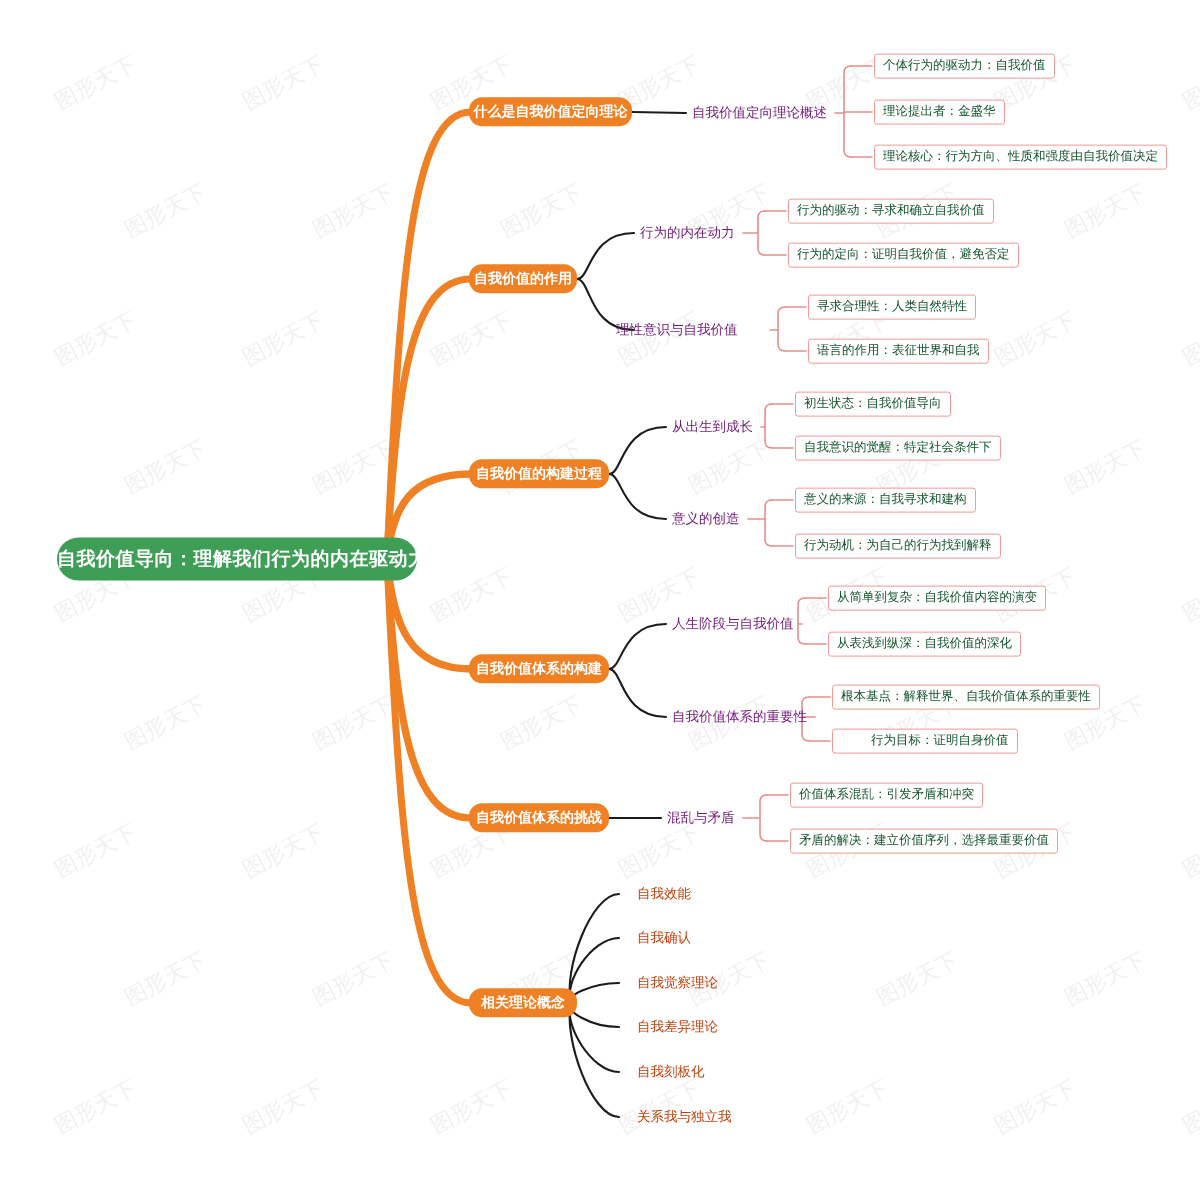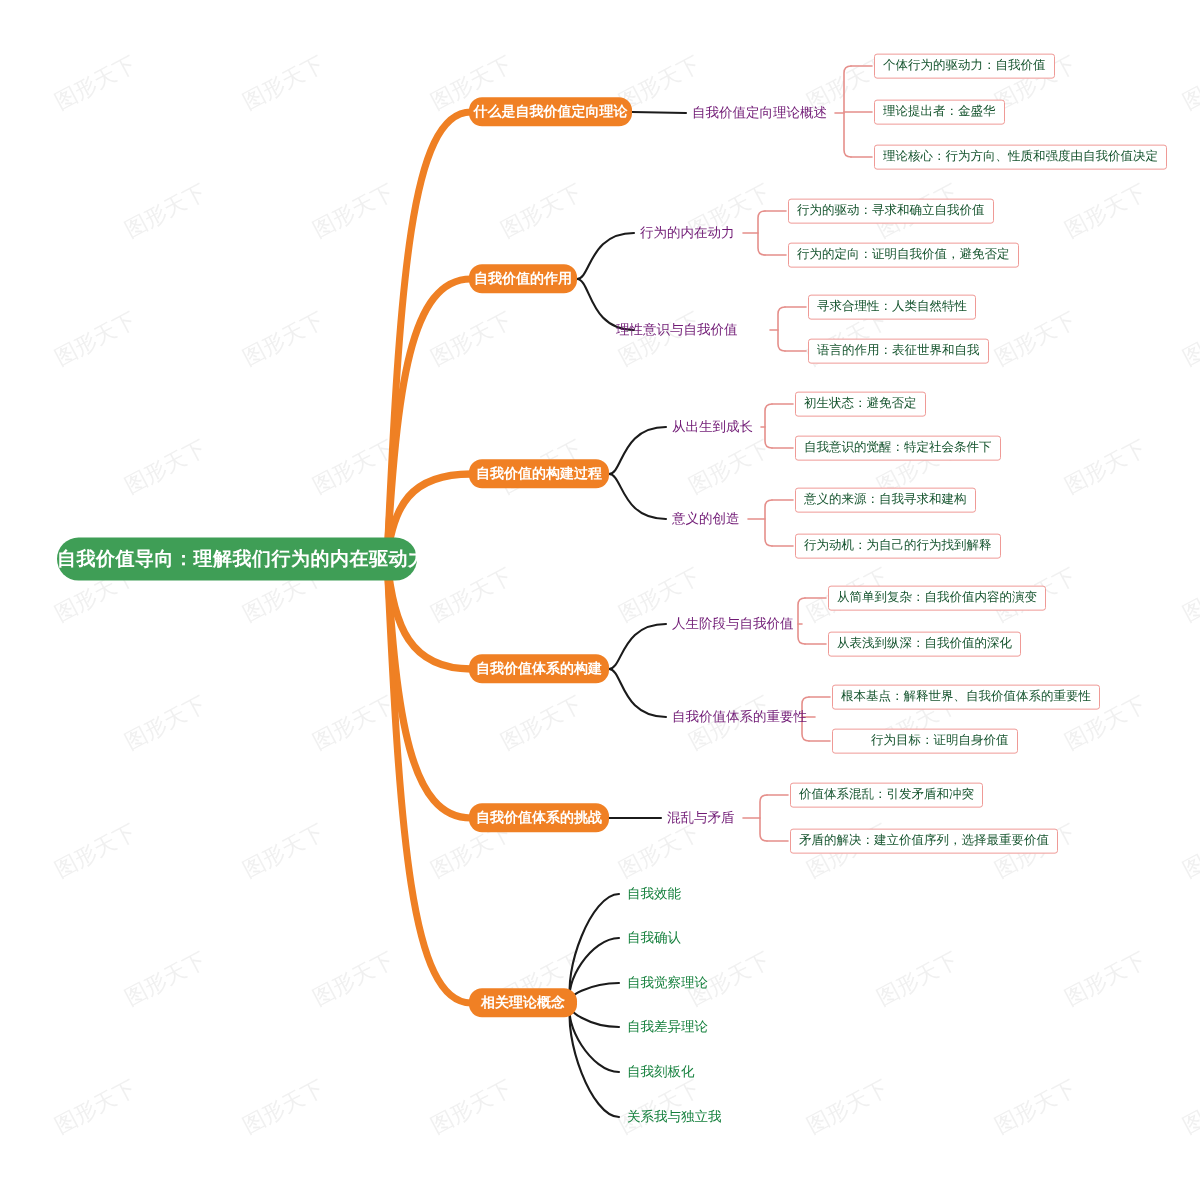--- a/index.html
+++ b/index.html
@@ -38,22 +38,22 @@
   }
   .leaf{
     color:#14532d;font-size:12.5px;
     border:1.4px solid #ef9a96;
     border-radius:3px;
     padding:4px 8px 5px 8px;
     background:#ffffff;
     line-height:1.1;
   }
   .tip{
-    color:#15803d;font-size:13.5px;
-    line-height:1.1;background:transparent;
+    color:#c2410c;font-size:13.5px;
+    line-height:1.1;background:transparent;margin-left:10px;
   }
 </style>
 </head>
 <body>
 
 <div id="stage">
   <svg id="marks" viewBox="0 0 1200 1184">
       <text x="60" y="110" fill="#e9e9e9" font-size="22" font-family="&quot;Liberation Sans&quot;,sans-serif" transform="rotate(-28 60 110)">图形天下</text>
       <text x="248" y="110" fill="#e9e9e9" font-size="22" font-family="&quot;Liberation Sans&quot;,sans-serif" transform="rotate(-28 248 110)">图形天下</text>
       <text x="436" y="110" fill="#e9e9e9" font-size="22" font-family="&quot;Liberation Sans&quot;,sans-serif" transform="rotate(-28 436 110)">图形天下</text>
@@ -188,21 +188,21 @@
       <div class="node leaf" style="left: 874px; top: 157px; transform: translateY(-50%);">理论核心：行为方向、性质和强度由自我价值决定</div>
       <div class="node branch" style="left: 469px; top: 279px; transform: translateY(-50%); width: 108px; text-align: center; padding: 7px 0px;">自我价值的作用</div>
       <div class="node mid" style="left: 640px; top: 233px; transform: translateY(-50%);">行为的内在动力</div>
       <div class="node leaf" style="left: 788px; top: 211px; transform: translateY(-50%);">行为的驱动：寻求和确立自我价值</div>
       <div class="node leaf" style="left: 788px; top: 255px; transform: translateY(-50%);">行为的定向：证明自我价值，避免否定</div>
       <div class="node mid" style="left: 616px; top: 330px; transform: translateY(-50%);">理性意识与自我价值</div>
       <div class="node leaf" style="left: 808px; top: 307px; transform: translateY(-50%);">寻求合理性：人类自然特性</div>
       <div class="node leaf" style="left: 808px; top: 351px; transform: translateY(-50%);">语言的作用：表征世界和自我</div>
       <div class="node branch" style="left: 469px; top: 474px; transform: translateY(-50%); width: 140px; text-align: center; padding: 7px 0px;">自我价值的构建过程</div>
       <div class="node mid" style="left: 672px; top: 427px; transform: translateY(-50%);">从出生到成长</div>
-      <div class="node leaf" style="left: 795px; top: 404px; transform: translateY(-50%);">初生状态：避免否定</div>
+      <div class="node leaf" style="left: 795px; top: 404px; transform: translateY(-50%);">初生状态：自我价值导向</div>
       <div class="node leaf" style="left: 795px; top: 448px; transform: translateY(-50%);">自我意识的觉醒：特定社会条件下</div>
       <div class="node mid" style="left: 672px; top: 519px; transform: translateY(-50%);">意义的创造</div>
       <div class="node leaf" style="left: 795px; top: 500px; transform: translateY(-50%);">意义的来源：自我寻求和建构</div>
       <div class="node leaf" style="left: 795px; top: 546px; transform: translateY(-50%);">行为动机：为自己的行为找到解释</div>
       <div class="node branch" style="left: 469px; top: 669px; transform: translateY(-50%); width: 140px; text-align: center; padding: 7px 0px;">自我价值体系的构建</div>
       <div class="node mid" style="left: 672px; top: 624px; transform: translateY(-50%);">人生阶段与自我价值</div>
       <div class="node leaf" style="left: 828px; top: 598px; transform: translateY(-50%);">从简单到复杂：自我价值内容的演变</div>
       <div class="node leaf" style="left: 828px; top: 644px; transform: translateY(-50%);">从表浅到纵深：自我价值的深化</div>
       <div class="node mid" style="left: 672px; top: 717px; transform: translateY(-50%);">自我价值体系的重要性</div>
       <div class="node leaf" style="left: 832px; top: 697px; transform: translateY(-50%);">根本基点：解释世界、自我价值体系的重要性</div>

